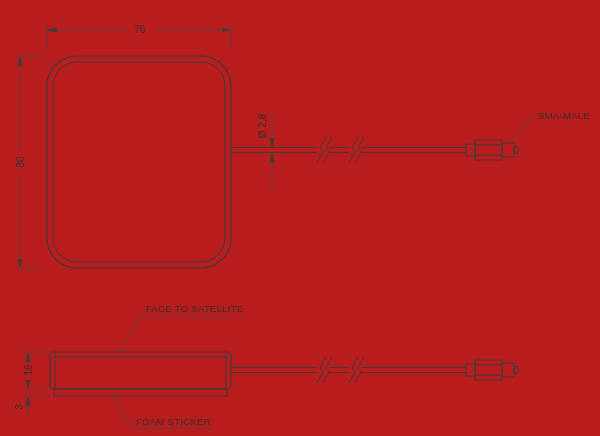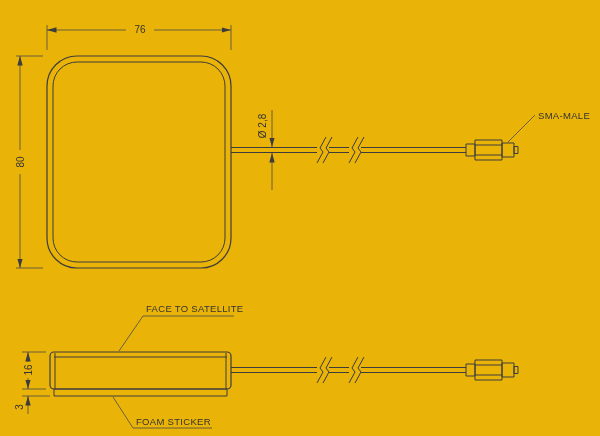--- a/index.html
+++ b/index.html
@@ -1,16 +1,16 @@
 <!DOCTYPE html>
 <html><head>
 <meta charset="utf-8">
 <style>
   html,body{margin:0;padding:0;background:#ffffff;}
-  .page{width:600px;height:436px;background:#eab308;position:relative;overflow:hidden;}
+  .page{width:600px;height:436px;background:#b91c1c;position:relative;overflow:hidden;}
   svg{display:block;}
   .ln{stroke:#3c3c3c;stroke-width:1.2;fill:none;stroke-linejoin:round;}
   .ln2{stroke:#3c3c3c;stroke-width:1;fill:none;stroke-linejoin:round;}
   .thin{stroke:#4a4a4a;stroke-width:0.8;fill:none;}
   .txt{font-family:"Liberation Sans",sans-serif;font-size:10px;fill:#333;}
   .lbl{font-family:"Liberation Sans",sans-serif;font-size:9.5px;fill:#333;letter-spacing:0.3px;}
 </style>
 </head>
 <body>
 

